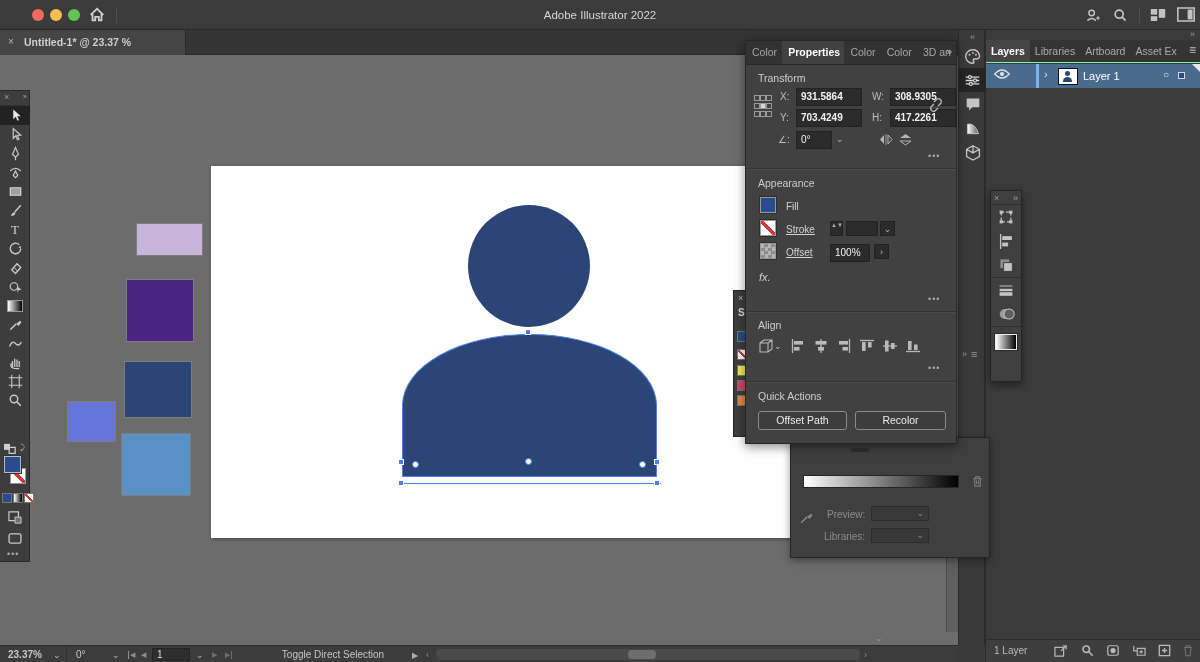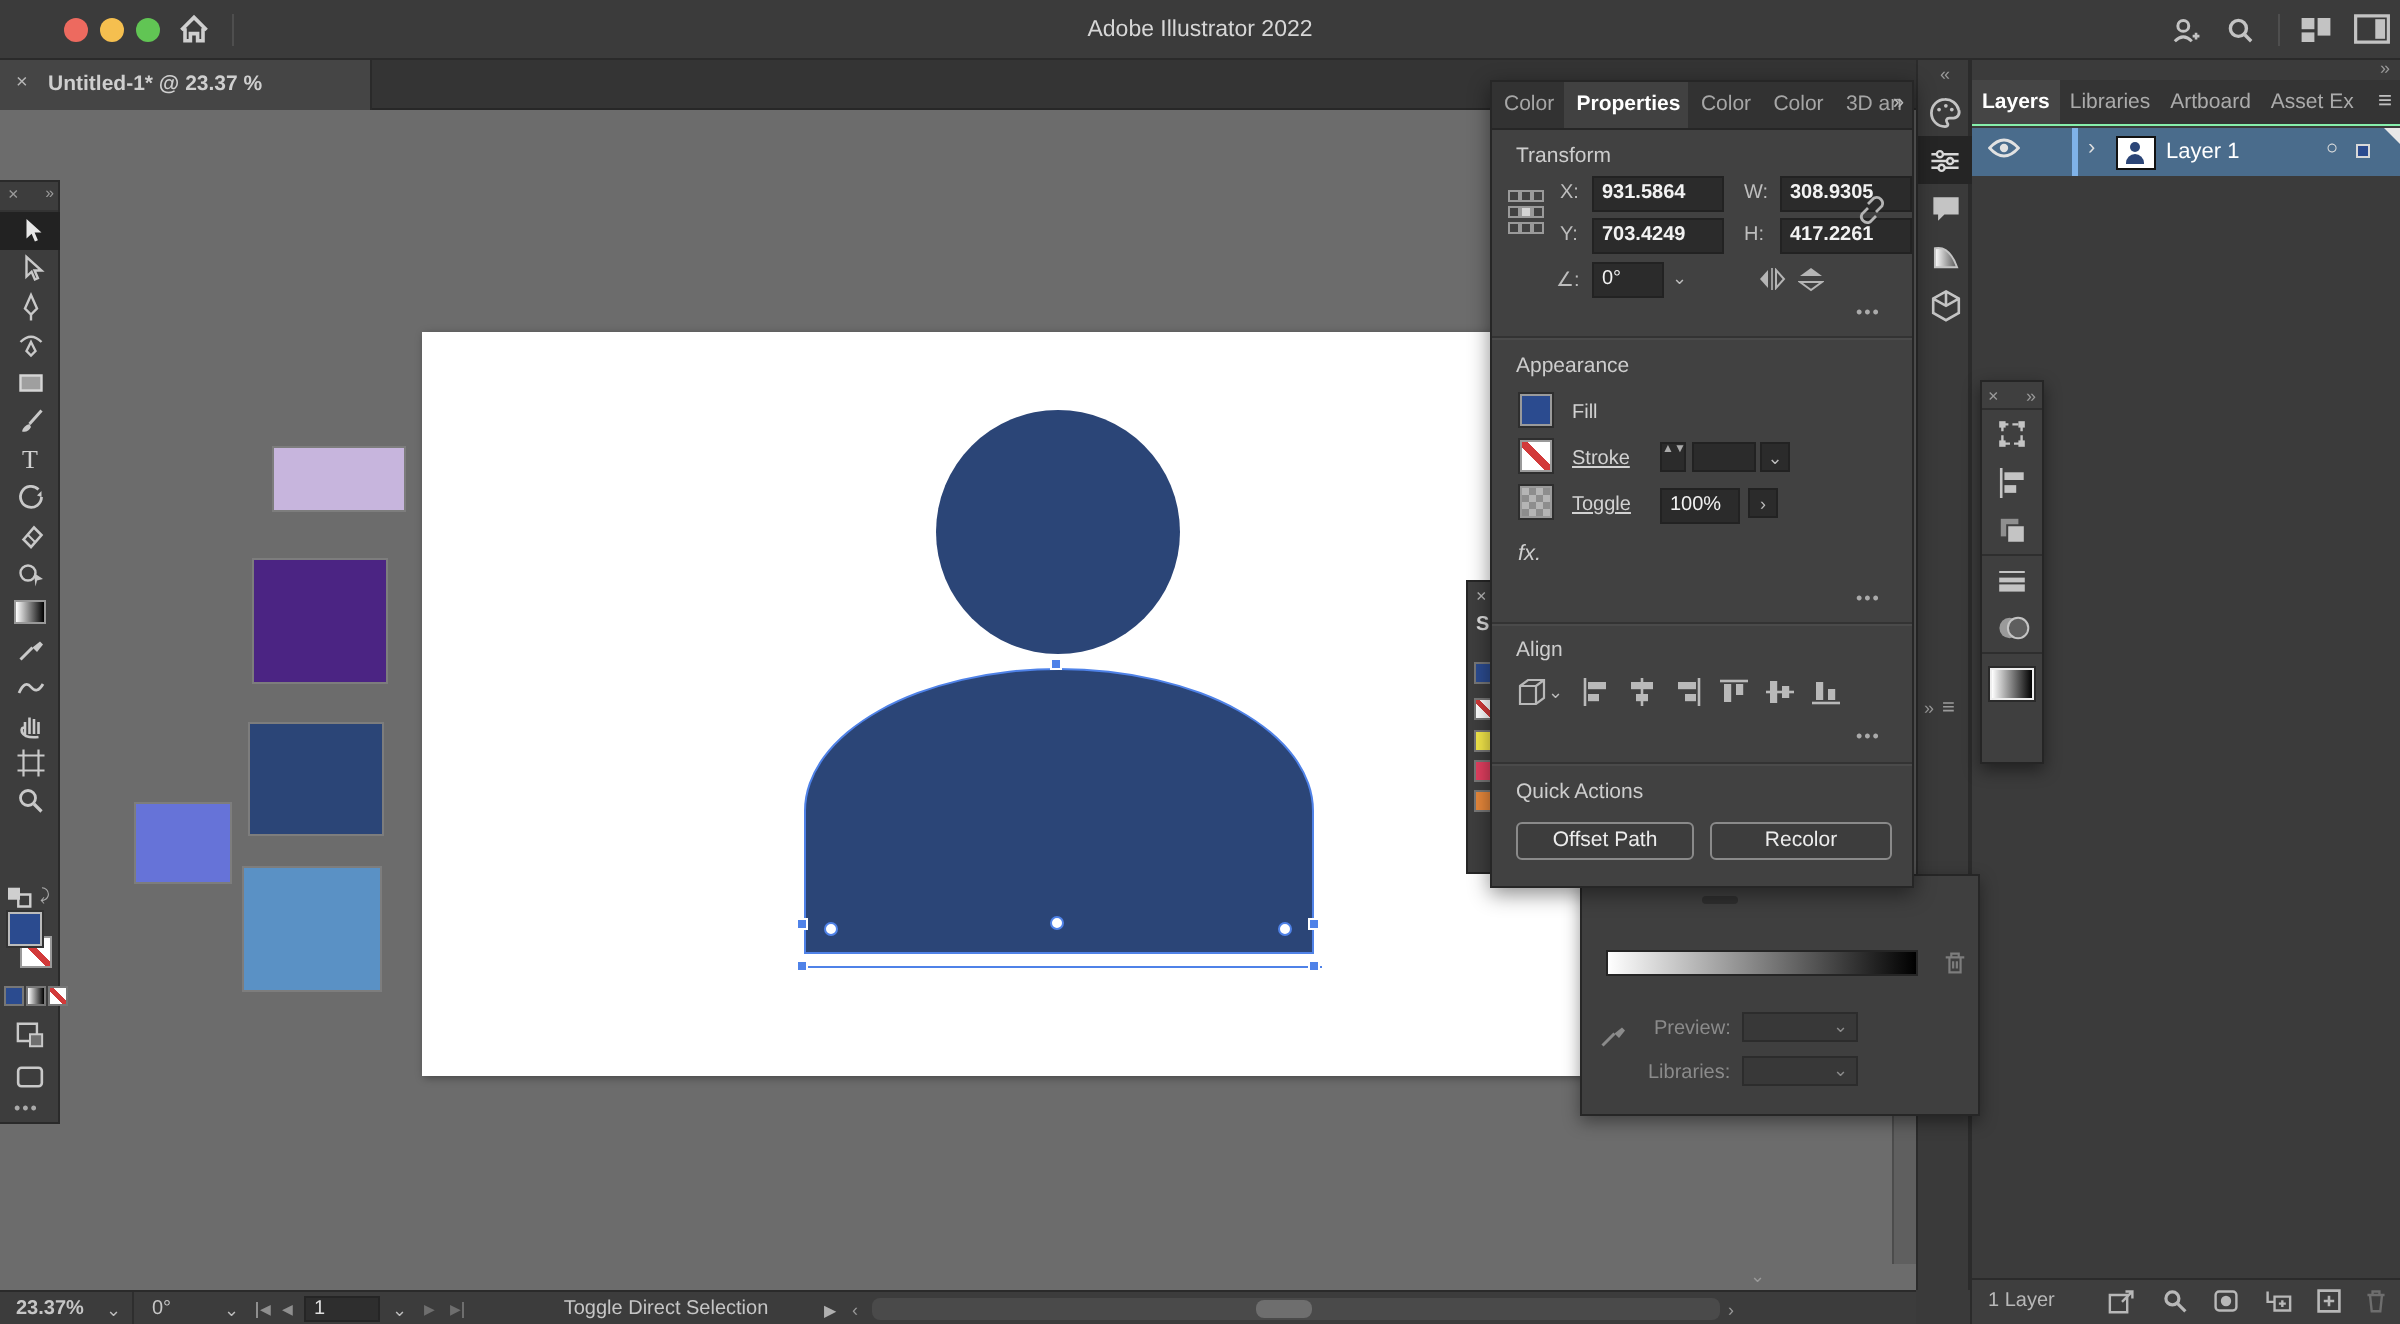--- a/index.html
+++ b/index.html
@@ -406,21 +406,21 @@
     <div class="abs sw16" style="left:14px;top:156px;background:#2b4b8f;"></div>
     <div class="abs flabel" style="left:40px;top:160px;color:#d2d2d2;">Fill</div>
     <div class="abs sw16 none-bg" style="left:14px;top:179px;"></div>
     <div class="abs flabel underl" style="left:40px;top:183px;color:#d2d2d2;text-align:center;">Stroke</div>
     <div class="abs stepper" style="left:84px;top:180px;width:13px;height:15px;"><span>▲</span><span>▼</span></div>
     <div class="abs dropbox" style="left:100px;top:180px;width:32px;height:15px;"></div>
     <div class="abs dropbox ctr" style="left:134px;top:180px;width:15px;height:15px;">
         <span class="chev">⌄</span>
       </div>
     <div class="abs sw16 checker" style="left:14px;top:202px;"></div>
-    <div class="abs flabel underl" style="left:40px;top:206px;color:#d2d2d2;">Toggle</div>
+    <div class="abs flabel underl" style="left:40px;top:206px;color:#d2d2d2;">Offset</div>
     <div class="abs field" style="left:84px;top:203px;width:40px;font-weight:normal;">100%</div>
     <div class="abs dropbox ctr" style="left:128px;top:203px;width:15px;height:15px;">
         <span class="chev">›</span>
       </div>
     <div class="abs" style="left:13px;top:230px;color:#cfcfcf;font-size:11px;font-style:italic;">fx.</div>
     <div class="abs more" style="left:182px;top:253px;">•••</div>
     <div class="abs divider" style="top:270px;"></div>
 
     <div class="abs sec-h" style="left:12px;top:278px;">Align</div>
     <div class="abs row" style="left:12px;top:298px;gap:9px;">

